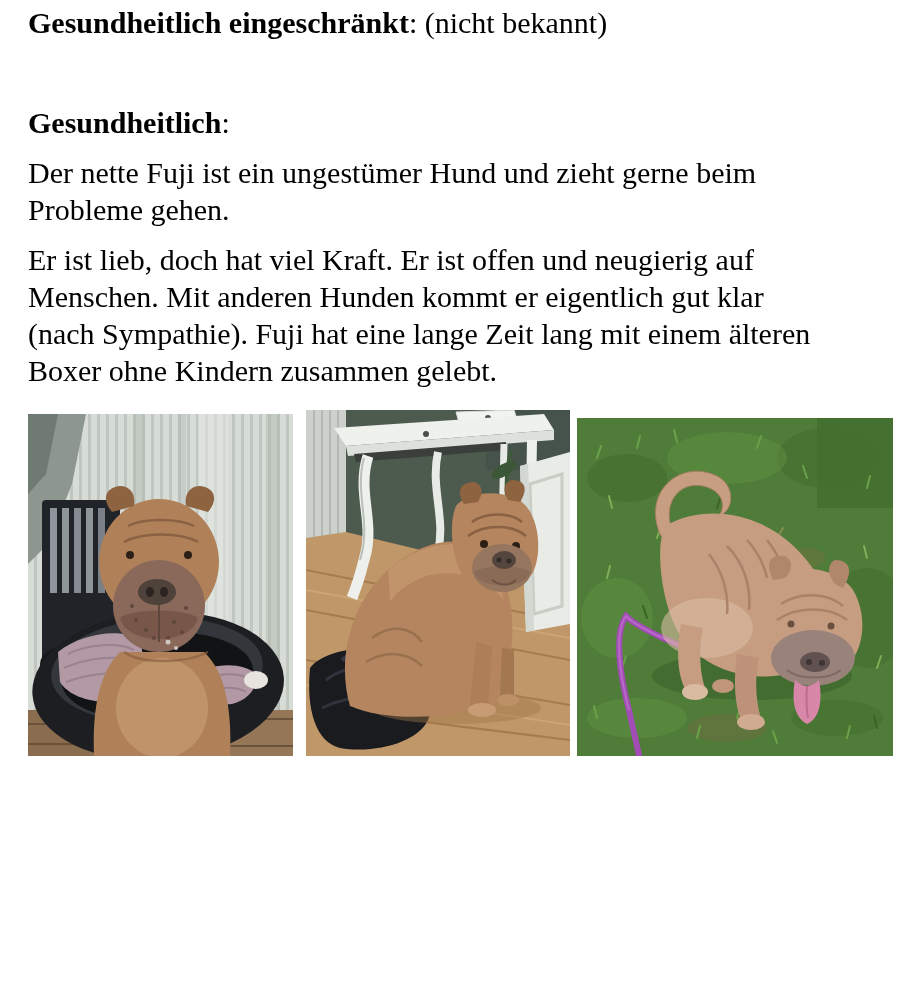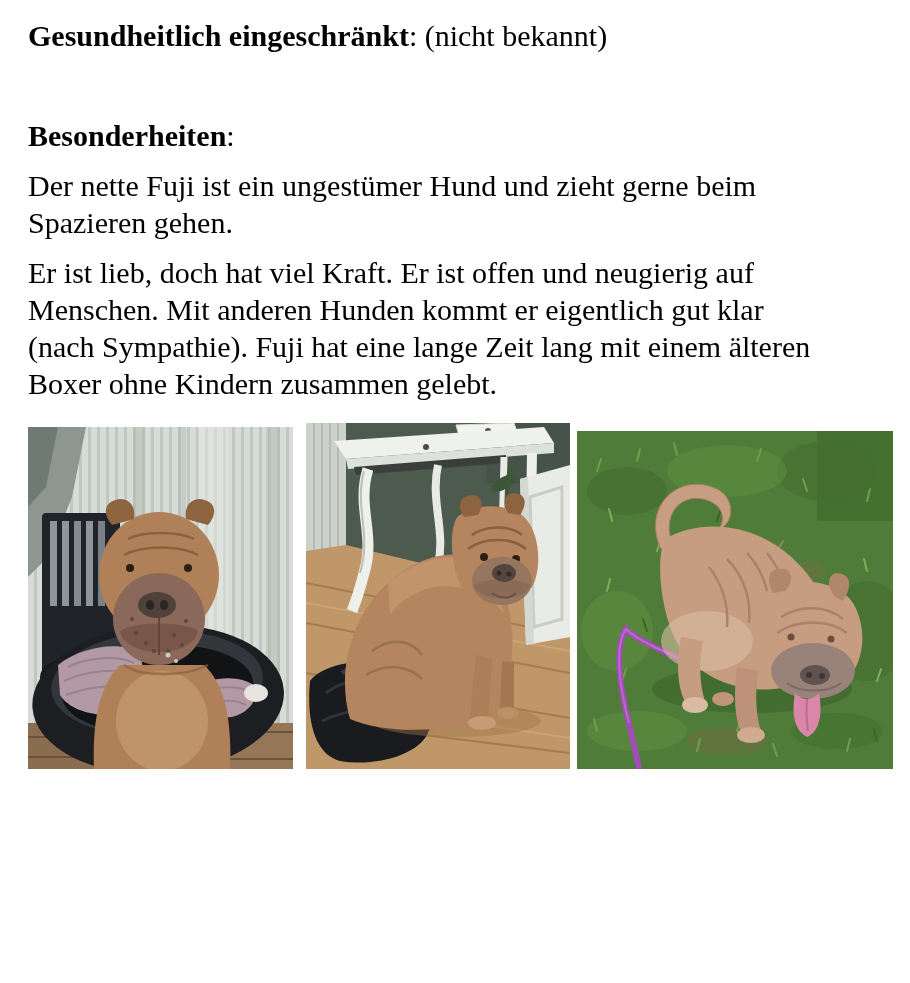--- a/index.html
+++ b/index.html
@@ -3,44 +3,44 @@
 <meta charset="utf-8">
 <style>
   html,body { margin:0; padding:0; }
   body {
     width:910px; height:983px; overflow:hidden;
     background:#ffffff; color:#000000;
     font-family:"Liberation Serif","DejaVu Serif",serif;
     font-size:30px; line-height:37px;
   }
   .content { padding:4px 24px 0 28px; }
-  .para { margin:13px 0 13px 0; white-space:pre; }
+  .para { margin:0 0 13px 0; white-space:pre; }
   .lbl { font-weight:bold; }
   .blank-line { height:37px; margin:0 0 13px 0; }
   .photo-row { display:flex; align-items:flex-end; margin-top:21px; }
   .photo { display:block; padding:0; margin:0; }
   .photo svg { display:block; }
   .photo-1 { width:265px; height:342px; }
   .photo-2 { width:264px; height:346px; margin-left:13px; }
   .photo-3 { width:316px; height:338px; margin-left:7px; }
 </style>
 </head>
 <body>
 
 <div class="content">
 
   <p class="para"><span class="lbl">Gesundheitlich eingeschränkt</span><span>: (nicht bekannt)</span></p>
 
 
   <div class="blank-line"></div>
 
-  <p class="para"><span class="lbl">Besonderheiten</span><span>:</span></p>
+  <p class="para"><span class="lbl">Gesundheitlich</span><span>:</span></p>
 
   <p class="para">Der nette Fuji ist ein ungestümer Hund und zieht gerne beim
-Spazieren gehen.</p>
+Probleme gehen.</p>
   <p class="para">Er ist lieb, doch hat viel Kraft. Er ist offen und neugierig auf
 Menschen. Mit anderen Hunden kommt er eigentlich gut klar
 (nach Sympathie). Fuji hat eine lange Zeit lang mit einem älteren
 Boxer ohne Kindern zusammen gelebt.</p>
 
   <div class="photo-row">
 
     <figure class="photo photo-1">
       <svg viewBox="0 0 265 342" width="265" height="342">
         <defs>

